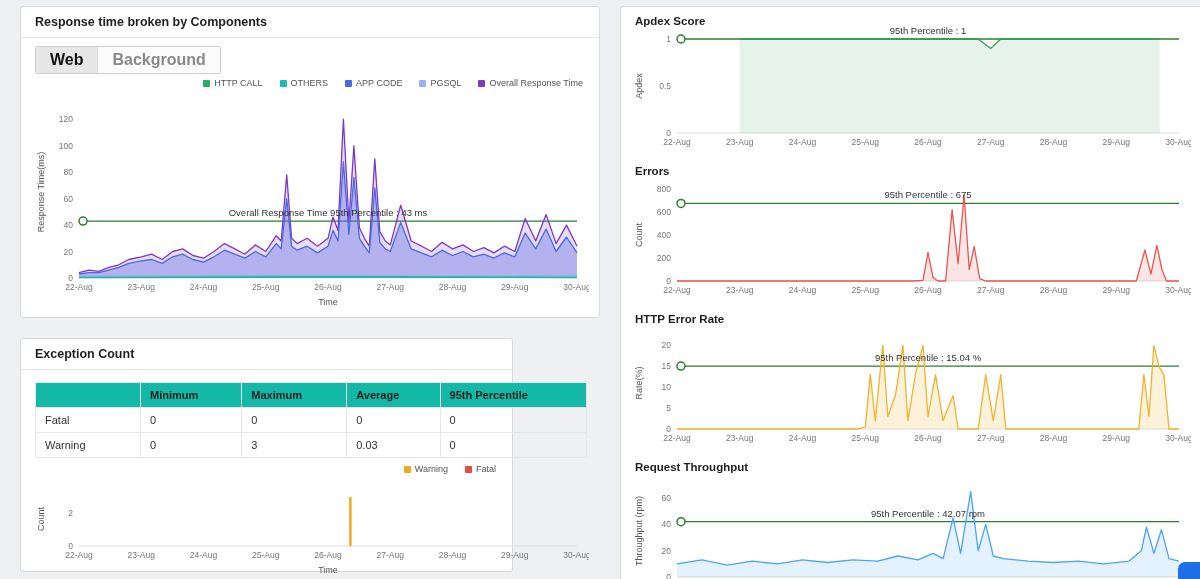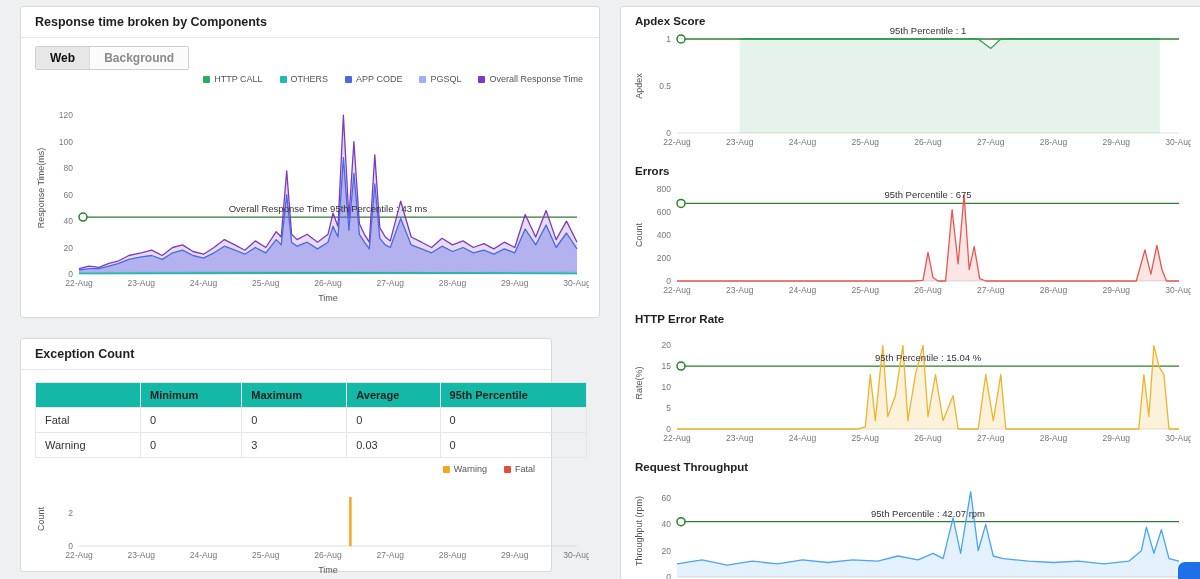--- a/index.html
+++ b/index.html
@@ -1,21 +1,21 @@
 <!DOCTYPE html>
 <html><head>
 <meta charset="utf-8">
 <style>
   html,body{margin:0;padding:0;}
   body{width:1200px;height:579px;background:#eef0f1;font-family:"Liberation Sans",sans-serif;}
   #app{position:relative;width:1200px;height:579px;overflow:hidden;margin-left:12px;}
   .panel{position:absolute;background:#fff;border:1px solid #d7dadc;border-radius:3px;box-sizing:border-box;}
   .panel-header{padding:8px 14px;font-size:12.5px;font-weight:bold;color:#1f1f1f;border-bottom:1px solid #e6e6e6;}
   .tabs{display:inline-flex;border:1px solid #cfcfcf;border-radius:2px;overflow:hidden;margin:8px 0 2px 14px;}
-  .tab{padding:4px 14px;font-size:12px;cursor:pointer;text-align:right;}
+  .tab{padding:4px 14px;font-size:16px;cursor:pointer;text-align:right;}
   .tab.active{background:#e7e7e7;color:#111;font-weight:bold;}
   .tab.inactive{background:#fbfbfb;color:#8a8a8a;border-left:1px solid #dcdcdc;font-weight:bold;}
   .legend-row{display:flex;justify-content:flex-end;align-items:flex-start;gap:17px;font-size:9px;color:#555;padding:2px 16px 0 0;height:14px;}
   .legend-item{display:flex;align-items:center;gap:4px;cursor:pointer;}
   .legend-swatch{width:7px;height:7px;display:inline-block;border-radius:1px;}
   .chart{display:block;}
   .tick{font-size:8.5px;fill:#777;}
   .axlab{font-size:9px;fill:#555;}
   .ptext{font-size:9.5px;fill:#333;}
   .exc-table{border-collapse:collapse;font-size:11px;margin:12px 14px 4px 14px;width:552px;}
@@ -84,21 +84,21 @@
           <path d="M46.0,184.7 L170.5,183.4 L295.0,183.4 L419.5,184.7 L544.0,183.4" fill="none" stroke="#9fb0f2" stroke-width="1.3" stroke-linejoin="round"></path>
           <path d="M46.0,185.3 L295.0,184.7 L544.0,185.3" fill="none" stroke="#27ae60" stroke-width="1.3" stroke-linejoin="round"></path>
           <path d="M46.0,185.6 L295.0,185.2 L544.0,185.5" fill="none" stroke="#1abcb4" stroke-width="1.3" stroke-linejoin="round"></path>
           <circle cx="50" cy="129.1" r="4" fill="#fff" stroke="#2e7d32" stroke-width="1.5"></circle>
           <text class="ptext" x="295" y="124.1" text-anchor="middle">Overall Response Time 95th Percentile : 43 ms</text>
           <text class="axlab" transform="rotate(-90)" x="-100" y="11" text-anchor="middle">Response Time(ms)</text>
           <text class="axlab" x="295" y="213" text-anchor="middle">Time</text>
         </svg></div>
   </div>
 
-  <div class="panel" style="left:8px;top:338px;width:532px;height:234px;">
+  <div class="panel" style="left:8px;top:338px;width:493px;height:234px;">
     <div class="panel-header">Exception Count</div>
     <table class="exc-table">
       <thead>
         <tr>
           <th></th>
           <th>Minimum</th>
           <th>Maximum</th>
           <th>Average</th>
           <th>95th Percentile</th>
         </tr>

